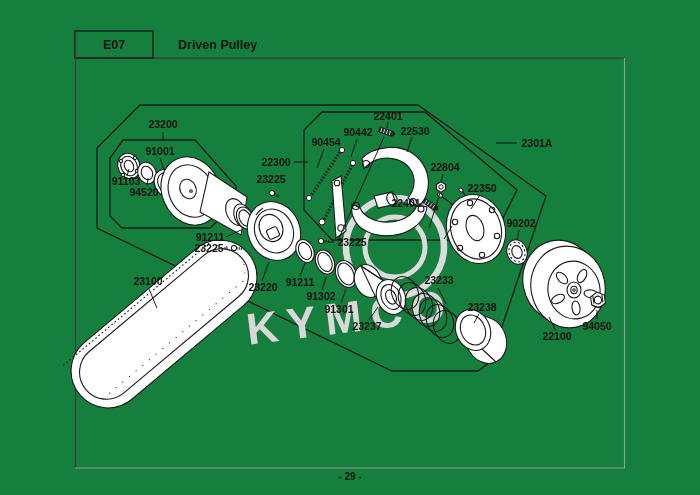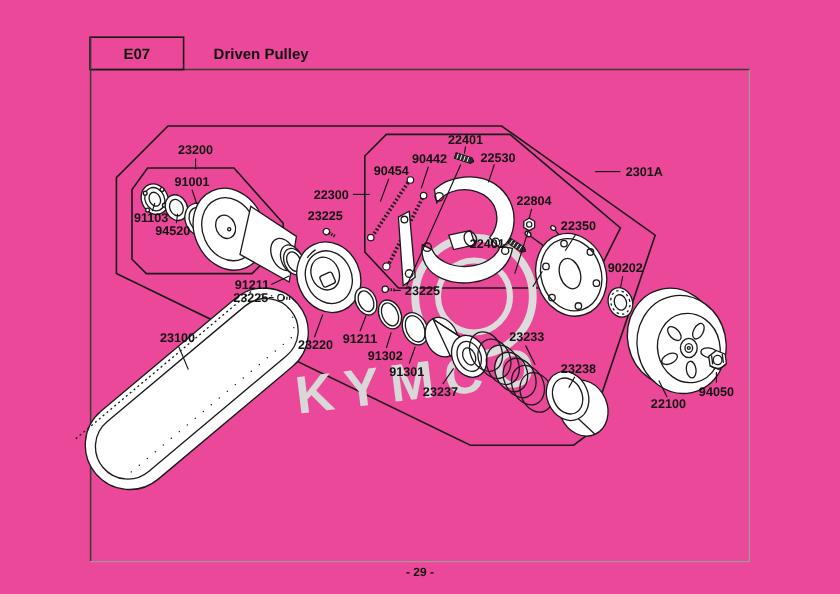--- a/index.html
+++ b/index.html
@@ -1,16 +1,16 @@
 <!DOCTYPE html>
 <html><head>
 <meta charset="utf-8">
 <style>
   html,body{margin:0;padding:0;background:#ffffff;}
-  #stage{position:relative;width:700px;height:495px;background:#ec4899;overflow:hidden;
+  #stage{position:relative;width:700px;height:495px;background:#15803d;overflow:hidden;
          font-family:"Liberation Sans",sans-serif;}
   svg text{font-family:"Liberation Sans",sans-serif;font-weight:bold;font-size:10.5px;fill:#111;}
   svg text.hdr{font-size:12.5px;}
   svg text.ftr{font-size:10px;}
   svg text.wm{font-size:44px;letter-spacing:9px;fill:#d8d8d8;}
   .pt ellipse,.pt circle,.pt path,.pt rect{stroke:#1a1a1a;stroke-width:1.1;fill:#fff;}
   .pt .ln{fill:none;}
   .ld{stroke:#111;stroke-width:0.95;fill:none;}
   .frame{stroke:#3a3a3a;stroke-width:1.25;fill:none;}
   .framelight{stroke:#9a9a9a;stroke-width:1.1;fill:none;}

